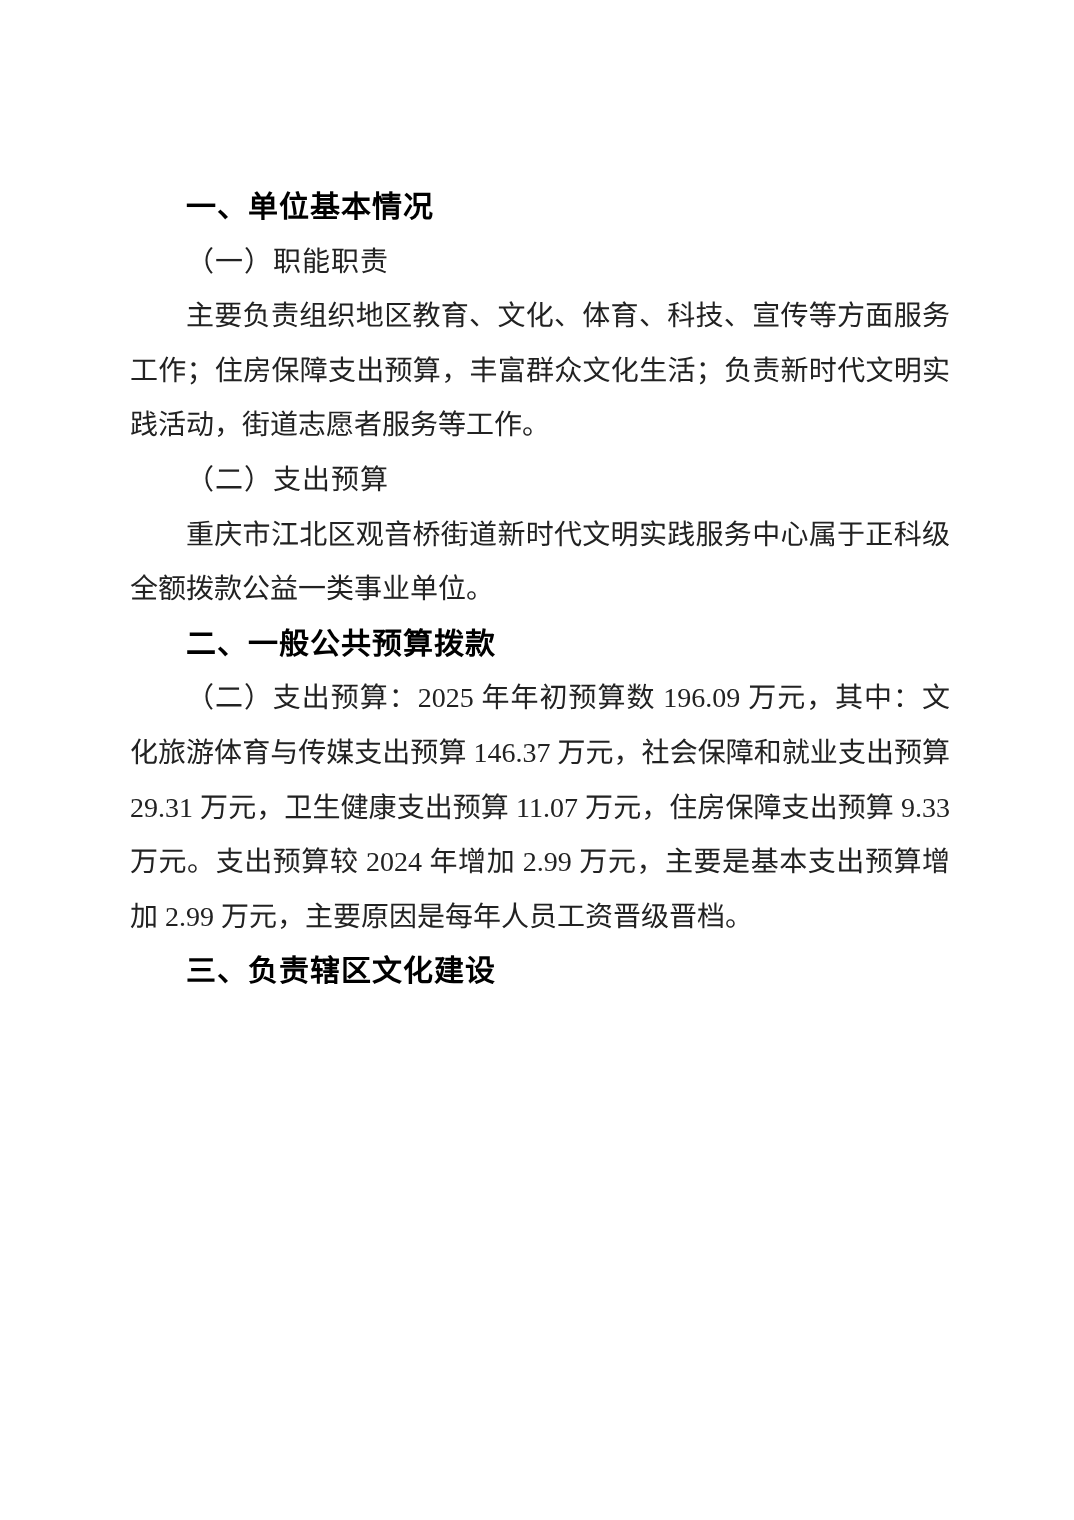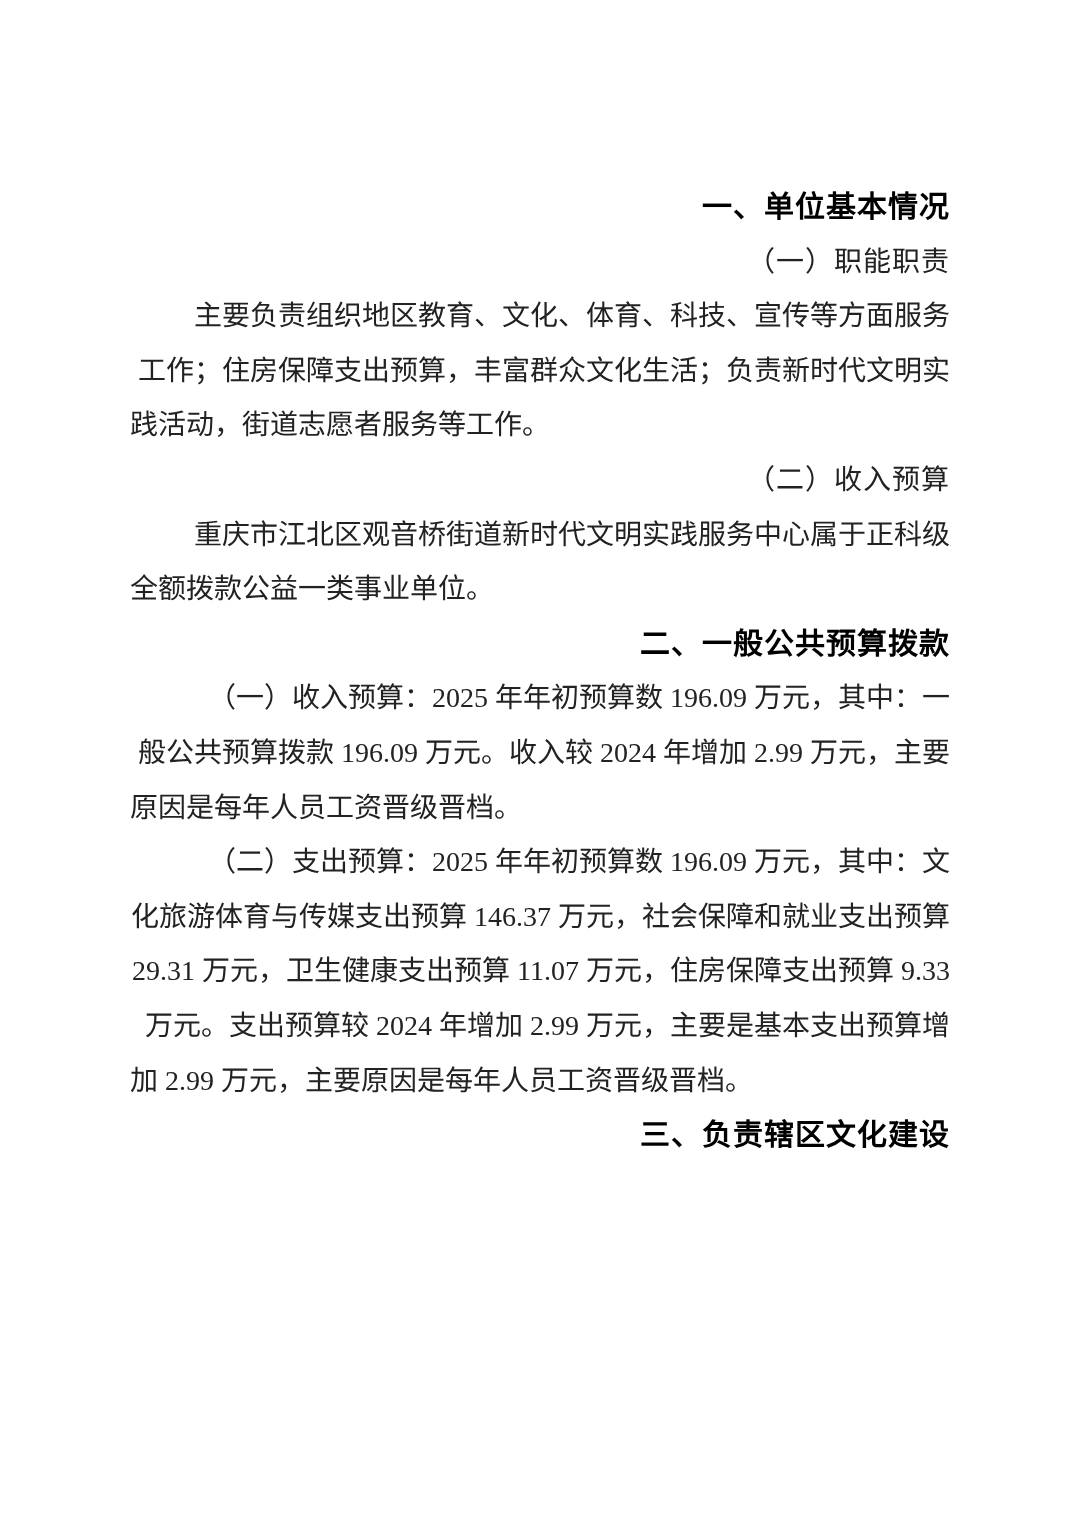--- a/index.html
+++ b/index.html
@@ -27,21 +27,20 @@
     top: 180px;
     width: 820px;
     color: var(--body-color, #222222);
     font-family: "Liberation Serif", "DejaVu Serif", serif;
     font-size: 28px;
     line-height: 54.6px;
   }
   .content p, .content h2 {
     margin: 0;
     padding: 0;
-    text-align: right;
   }
   .heading {
     font-family: "Liberation Sans", "DejaVu Sans", sans-serif;
     font-weight: bold;
     font-size: 30px;
     color: var(--heading-color, #000000);
     text-indent: 56px;
     line-height: 54.6px;
     letter-spacing: 1px;
   }
@@ -60,27 +59,26 @@
 
 <div class="page">
   <div class="content">
 
     <h2 class="heading">一、单位基本情况</h2>
 
     <p class="subheading">（一）职能职责</p>
 
     <p class="para">主要负责组织地区教育、文化、体育、科技、宣传等方面服务工作；住房保障支出预算，丰富群众文化生活；负责新时代文明实践活动，街道志愿者服务等工作。</p>
 
-    <p class="subheading">（二）收入预算</p>
+    <p class="subheading">（二）支出预算</p>
 
     <p class="para">重庆市江北区观音桥街道新时代文明实践服务中心属于正科级全额拨款公益一类事业单位。</p>
 
     <h2 class="heading">二、一般公共预算拨款</h2>
 
-    <p class="para">（一）收入预算：2025 年年初预算数 196.09 万元，其中：一般公共预算拨款 196.09 万元。收入较 2024 年增加 2.99 万元，主要原因是每年人员工资晋级晋档。</p>
 
     <p class="para">（二）支出预算：2025 年年初预算数 196.09 万元，其中：文化旅游体育与传媒支出预算 146.37 万元，社会保障和就业支出预算 29.31 万元，卫生健康支出预算 11.07 万元，住房保障支出预算 9.33 万元。支出预算较 2024 年增加 2.99 万元，主要是基本支出预算增加 2.99 万元，主要原因是每年人员工资晋级晋档。</p>
 
     <h2 class="heading">三、负责辖区文化建设</h2>
 
 
   </div>
 </div>
 
 </body></html>

